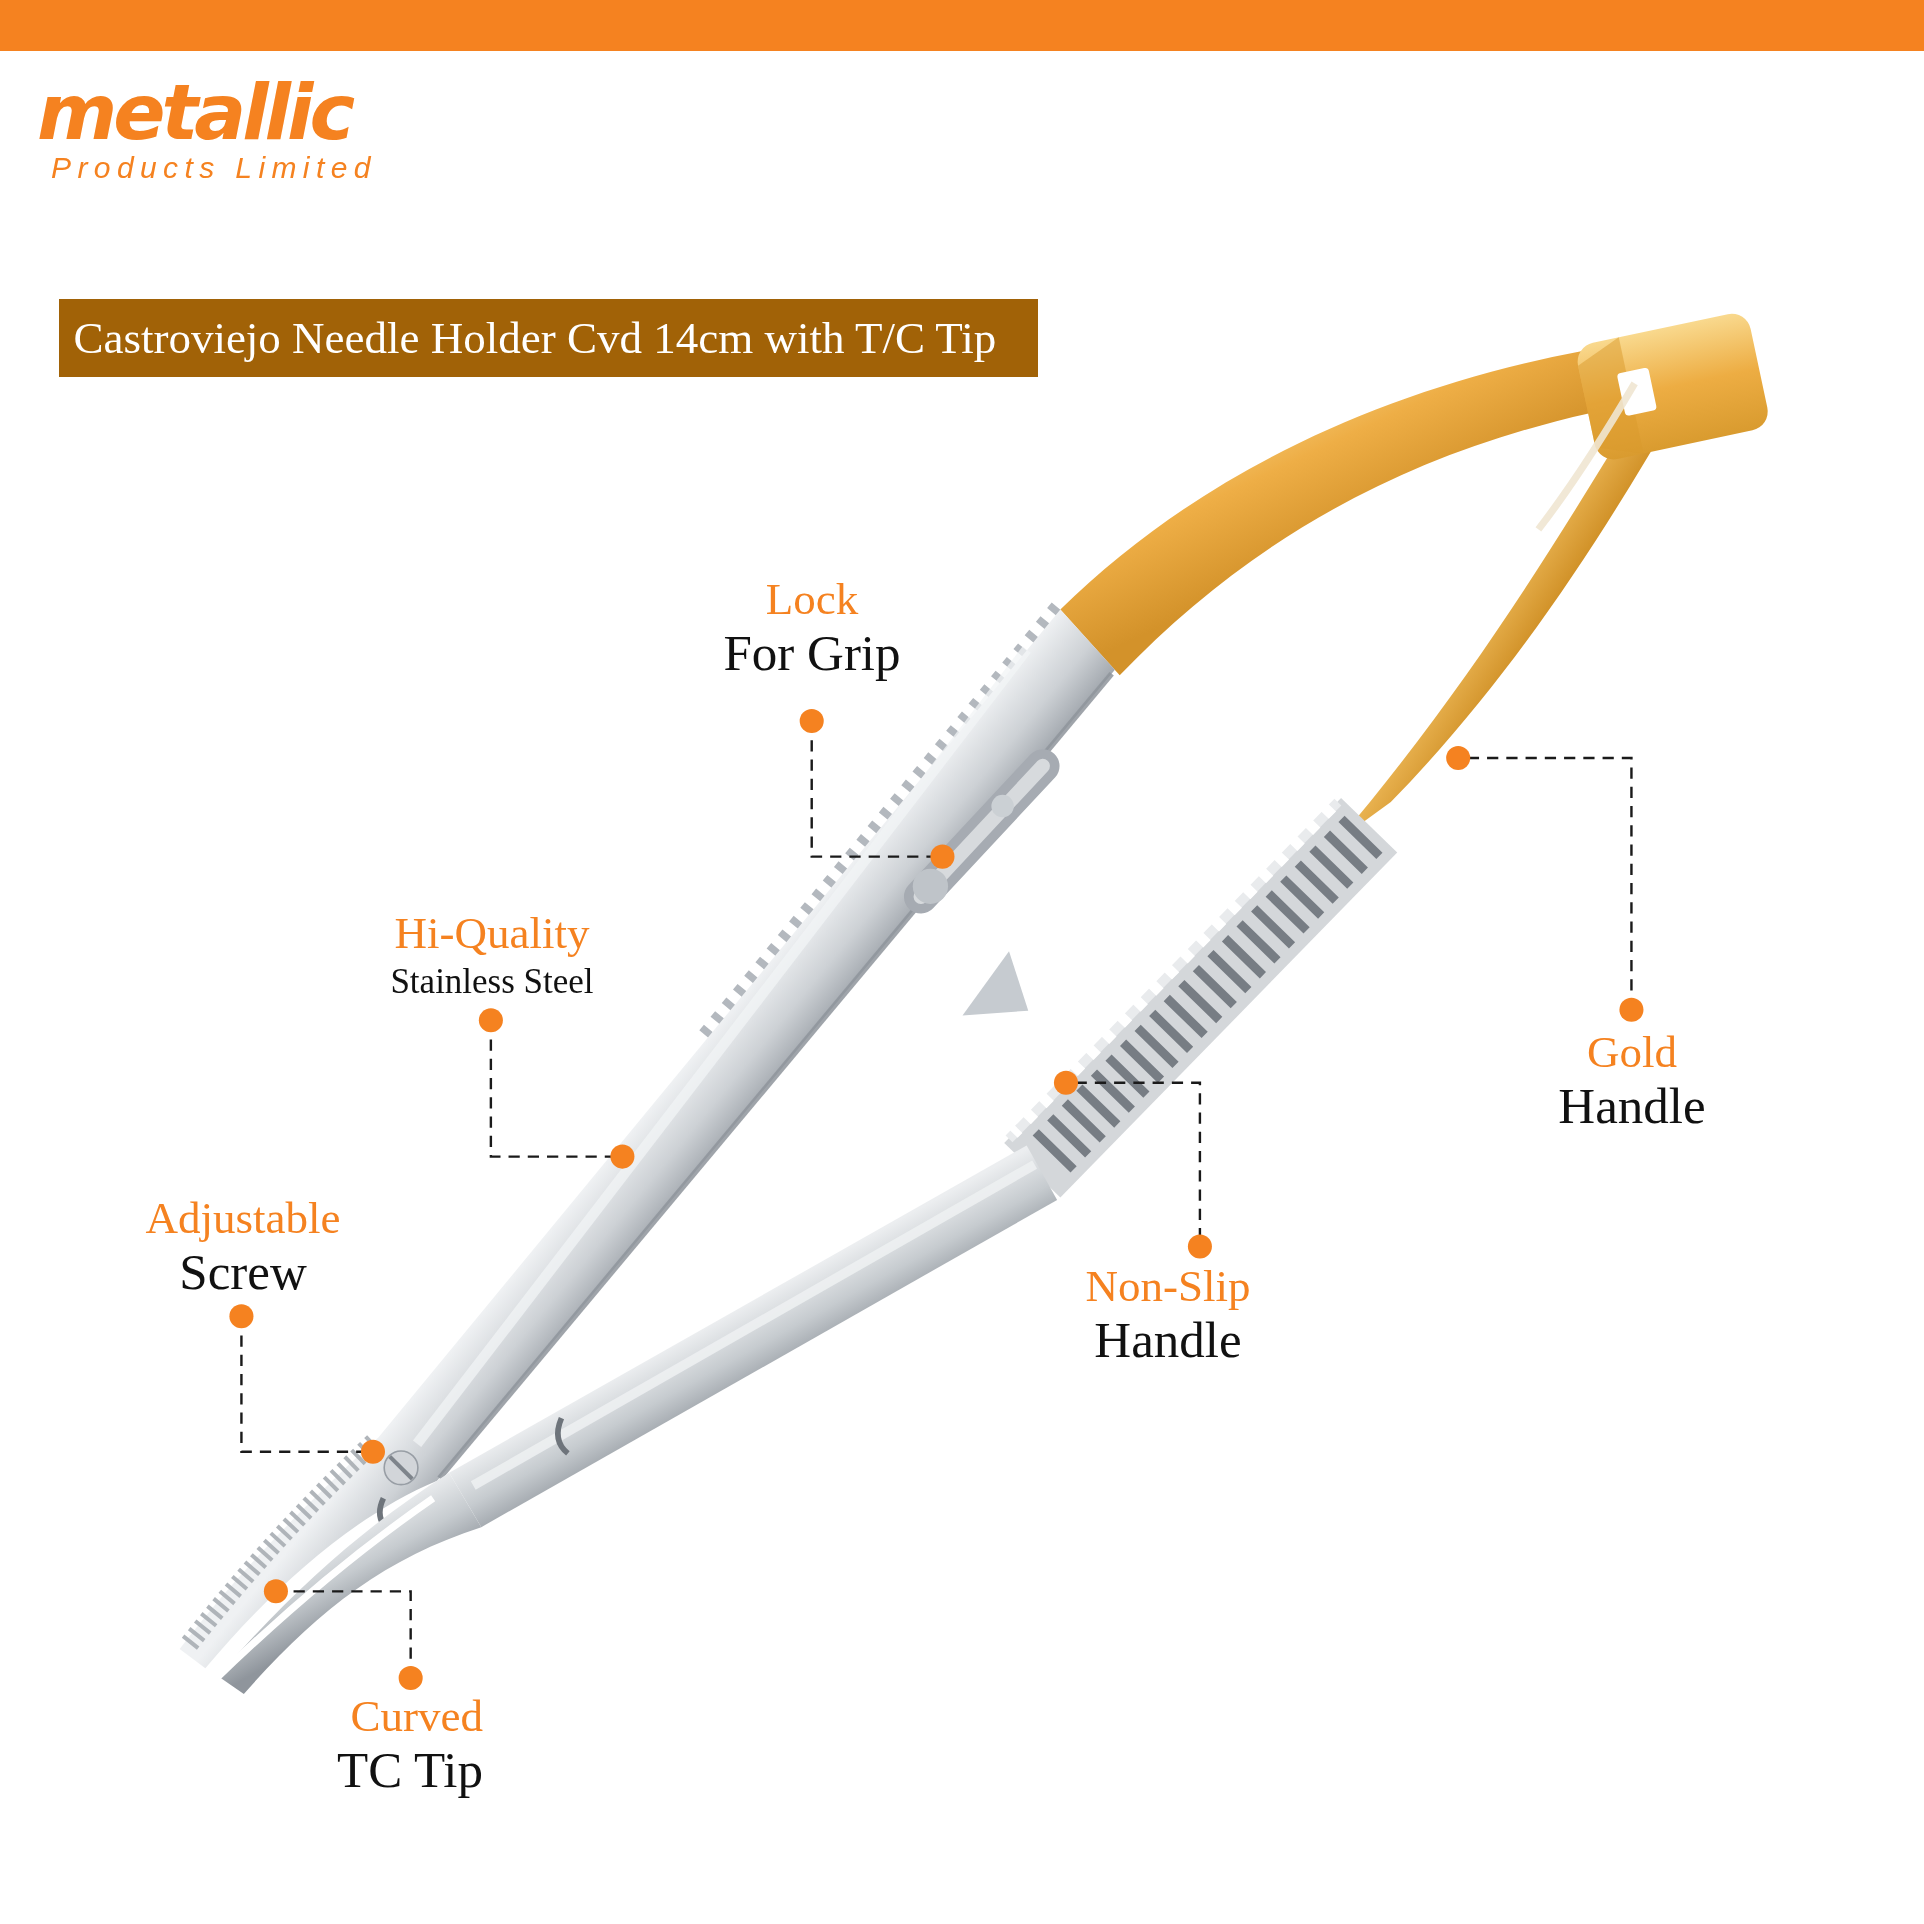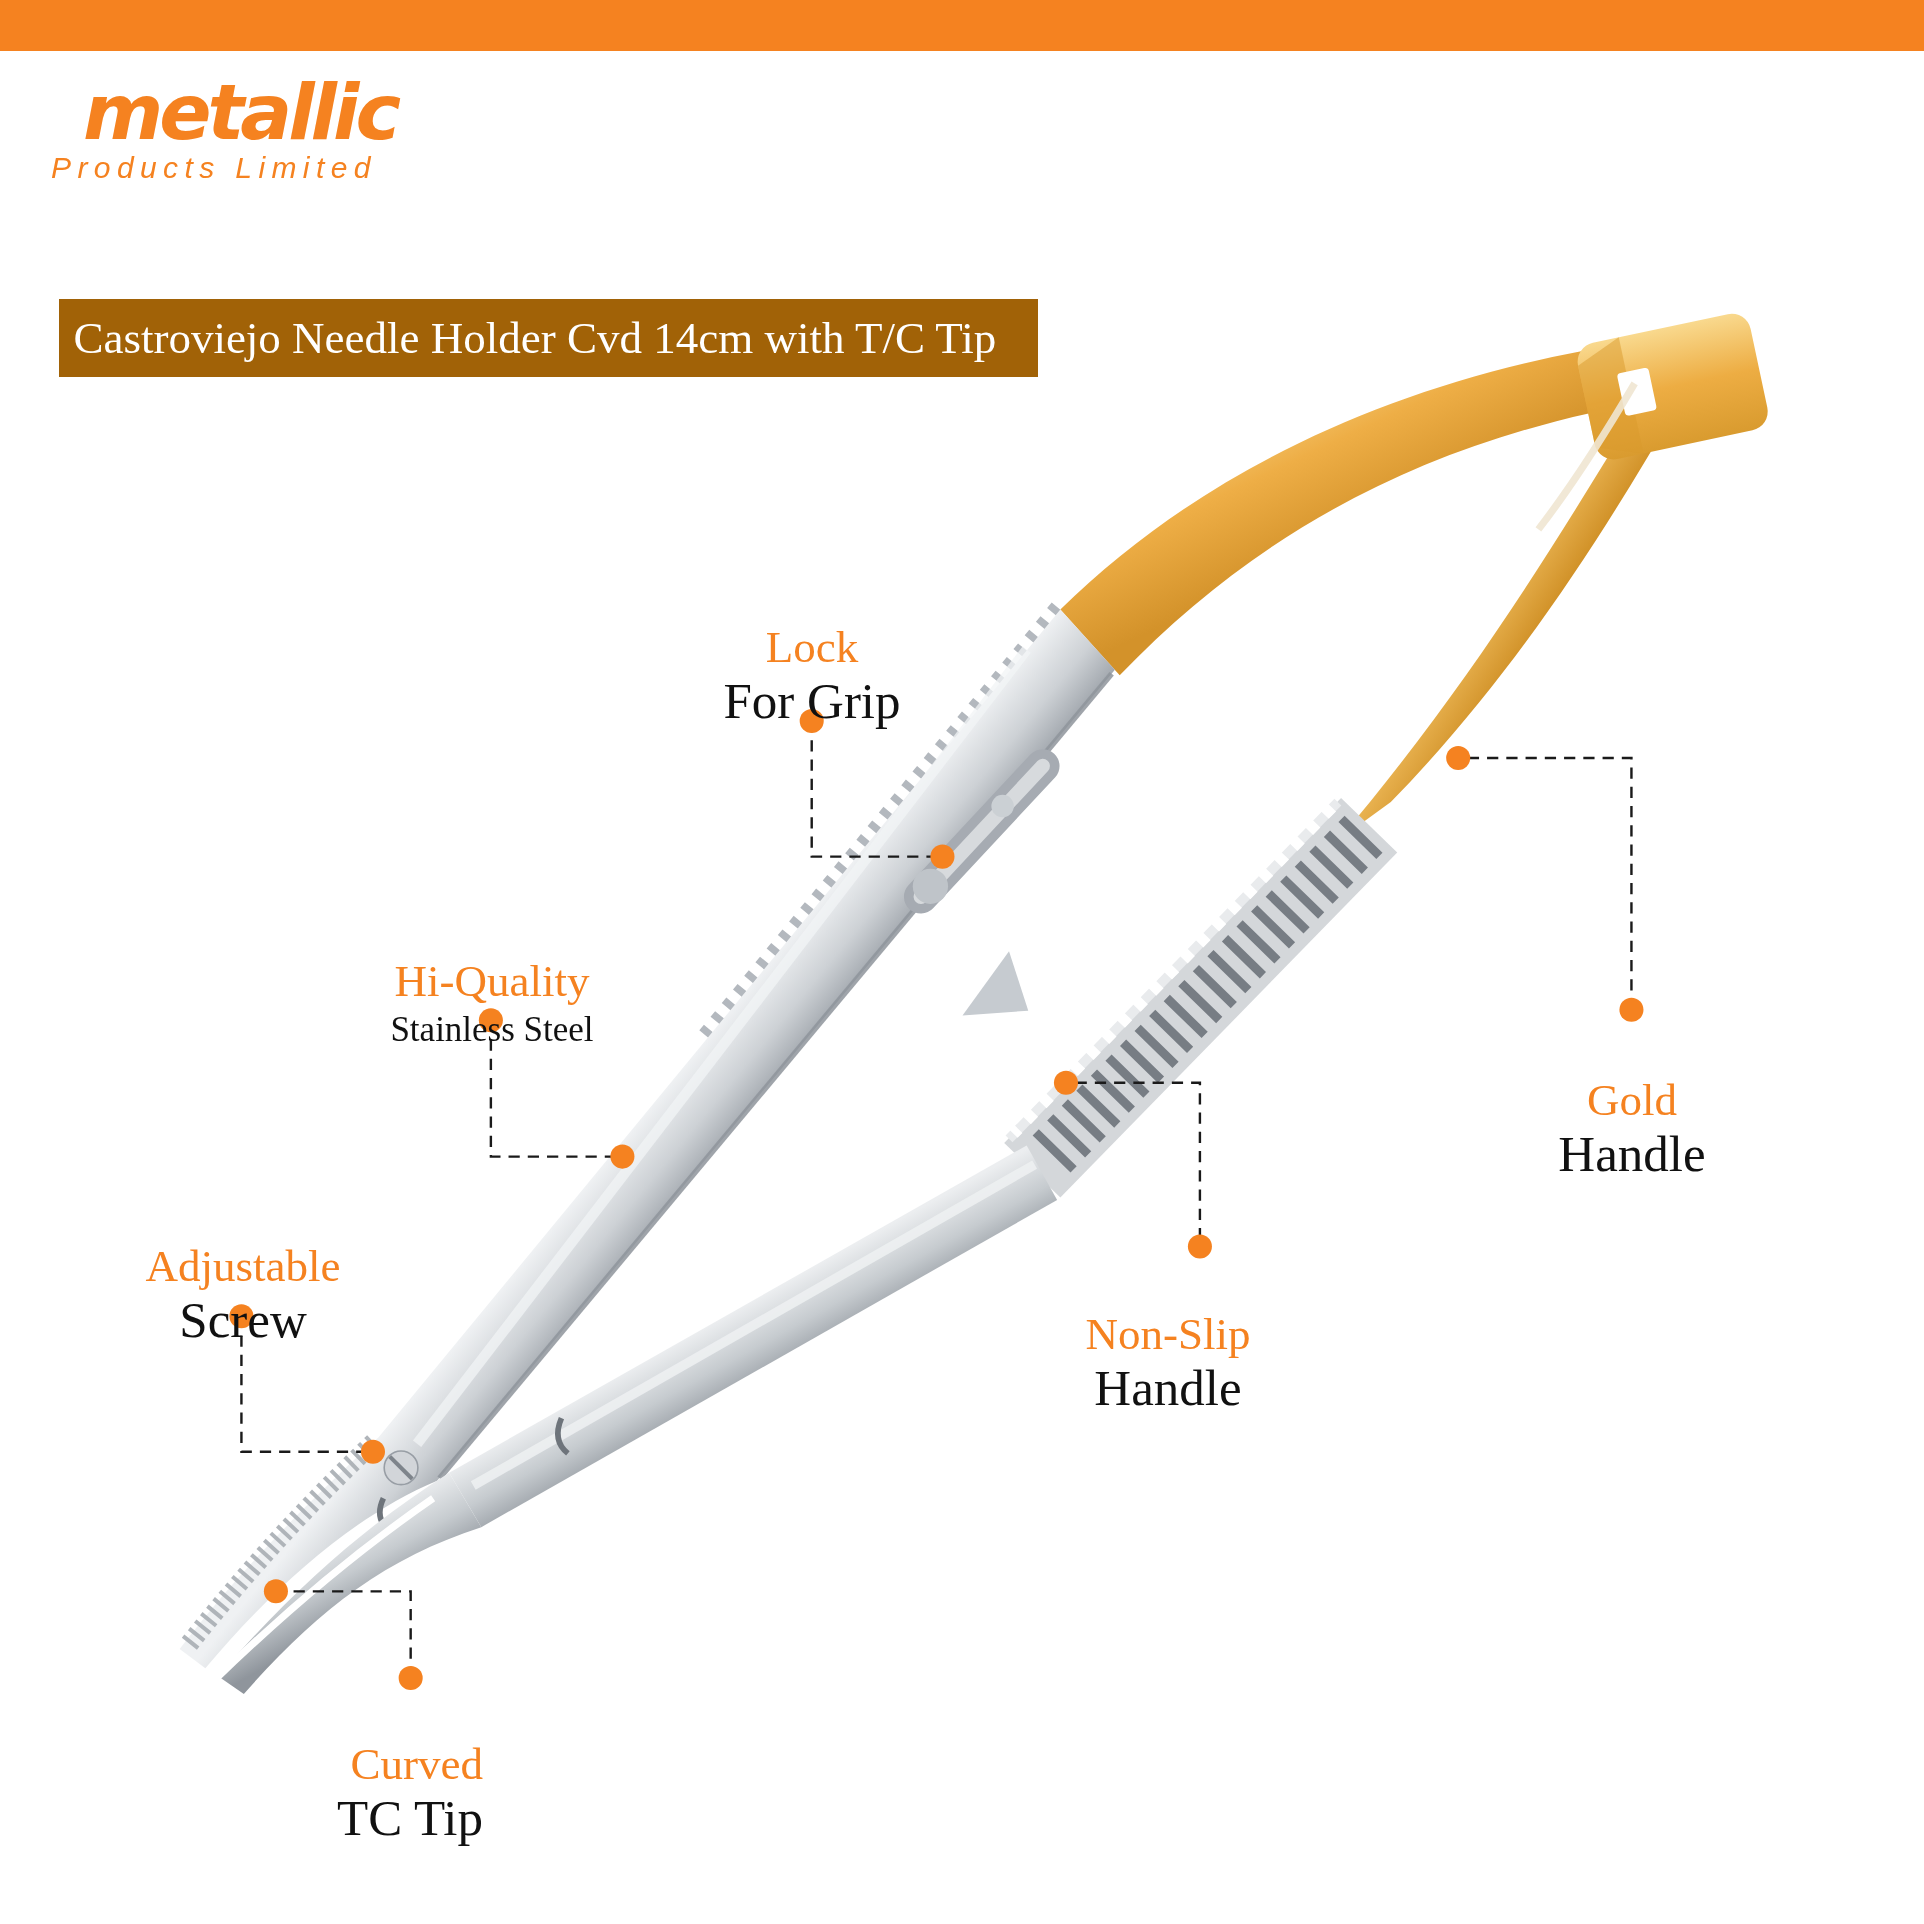--- a/index.html
+++ b/index.html
@@ -7,39 +7,39 @@
     width:1925px;height:1925px;position:relative;background:#ffffff;overflow:hidden;
     font-family:"Liberation Serif", serif;
   }
   .topbar{
     position:absolute;left:0;top:0;width:1925px;height:51px;background:#F58220;
   }
   .brand{
     position:absolute;left:37px;top:74px;
     font-family:"DejaVu Sans", sans-serif;
     font-weight:bold;font-style:italic;
-    font-size:77px;line-height:1;letter-spacing:-4px;color:#F58220;margin-left:46px;
+    font-size:77px;line-height:1;letter-spacing:-4px;color:#F58220;
   }
   .tagline{
     position:absolute;left:51px;top:151px;
     font-family:Liberation Sans, sans-serif;
     font-style:italic;font-size:30px;letter-spacing:6.4px;color:#F58220;
   }
   .title-bar{
     position:absolute;left:59px;top:299px;width:979px;height:78px;
     background:#a16207;display:flex;align-items:center;box-sizing:border-box;
     padding-left:14.4px;
   }
   .title-bar .title-text{
     color:#FFFFFF;font-size:45px;white-space:nowrap;
     font-family:"Liberation Serif", serif;
   }
   .art{position:absolute;left:0;top:0;}
   .callout{
-    position:absolute;transform:translateX(-50%);text-align:center;white-space:nowrap;margin-top:48px;
+    position:absolute;transform:translateX(-50%);text-align:center;white-space:nowrap;
   }
   .c-orange{color:#F58220;font-size:45px;line-height:51px;}
   .c-black{color:#111111;font-size:51px;line-height:56px;}
   .c-black.small{font-size:35px;line-height:45px;}
 </style>
 </head>
 <body>
 
 <div class="topbar"></div>
 

